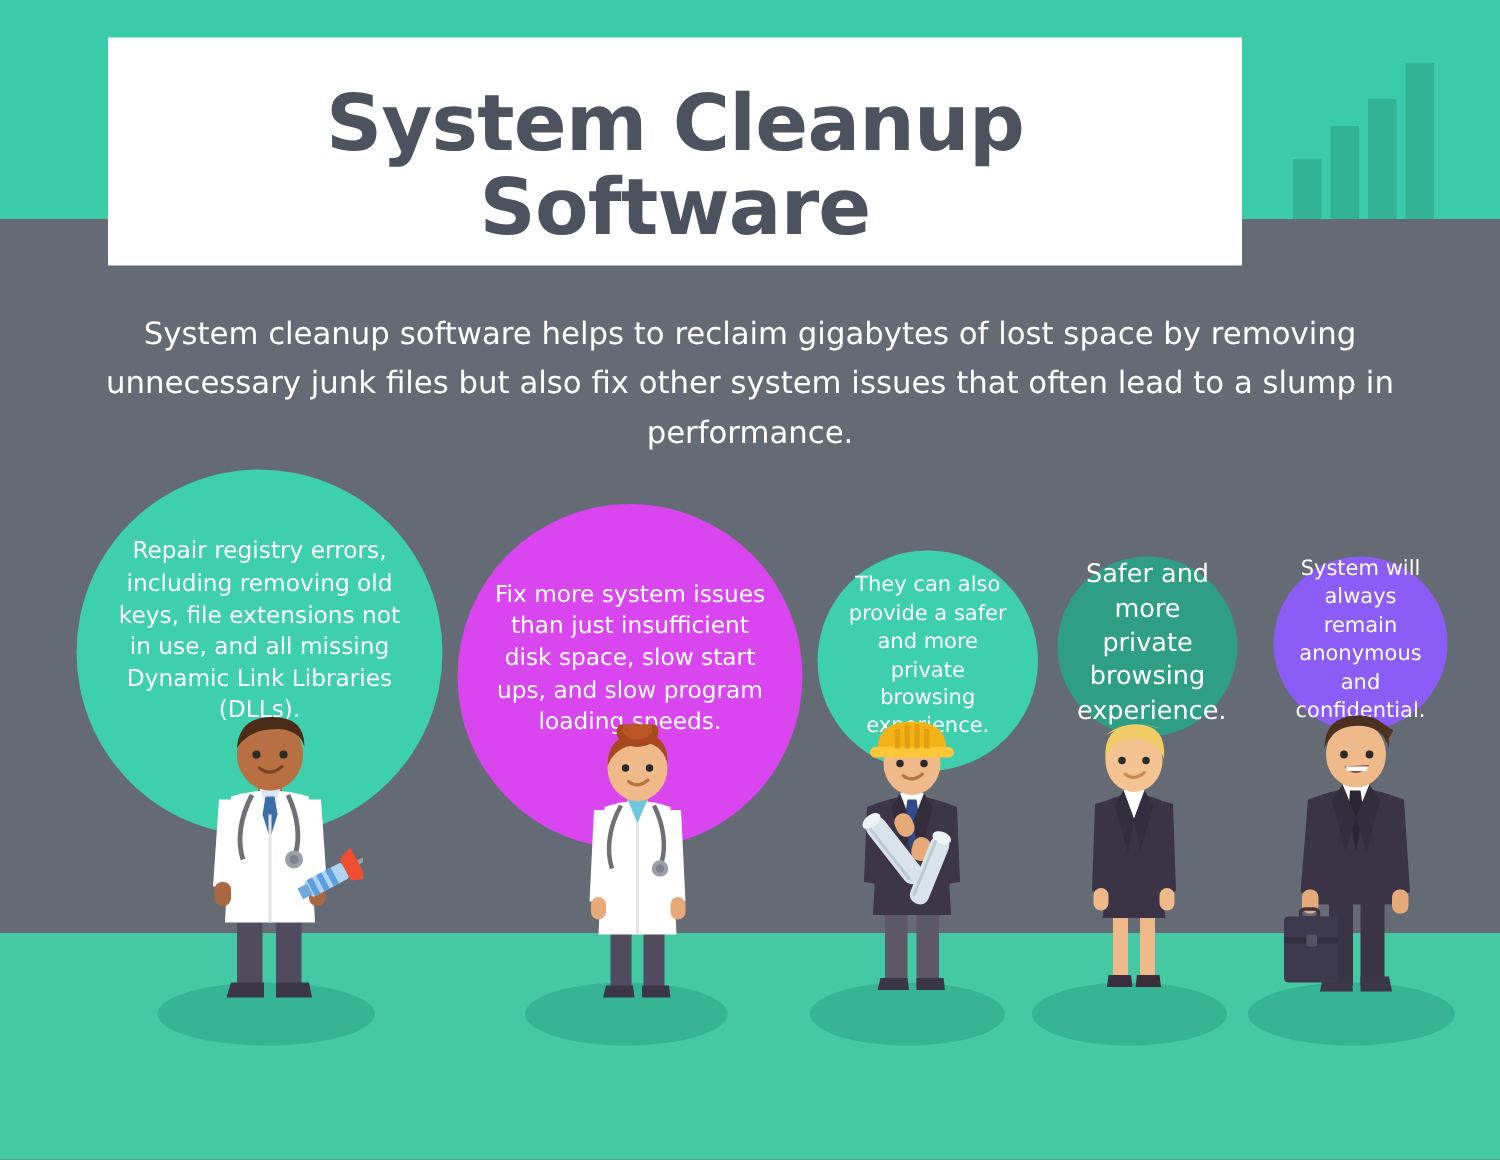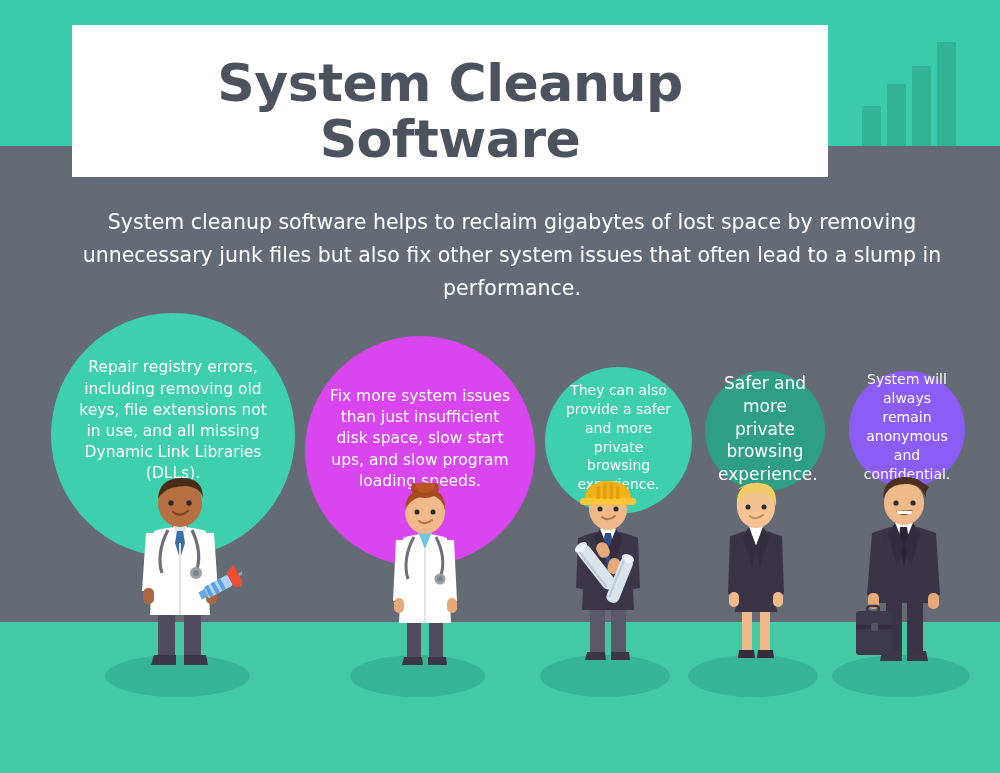--- a/index.html
+++ b/index.html
@@ -50,21 +50,21 @@
     line-height:1.08;
     letter-spacing:-0.5px;
     color:#4c535e;
     text-align:center;
     white-space:pre-line;
     margin-top:20px;
   }
 
   
   .subtitle {
-    position:absolute; left:82px; top:206px; width:860px;
+    position:absolute; left:70px; top:206px; width:860px;
     text-align:center;
     color:#ffffff;
     font-size:20.5px;
     line-height:1.62;
     font-family:"DejaVu Sans", sans-serif;
   }
 
   
   .circle {
     position:absolute;

